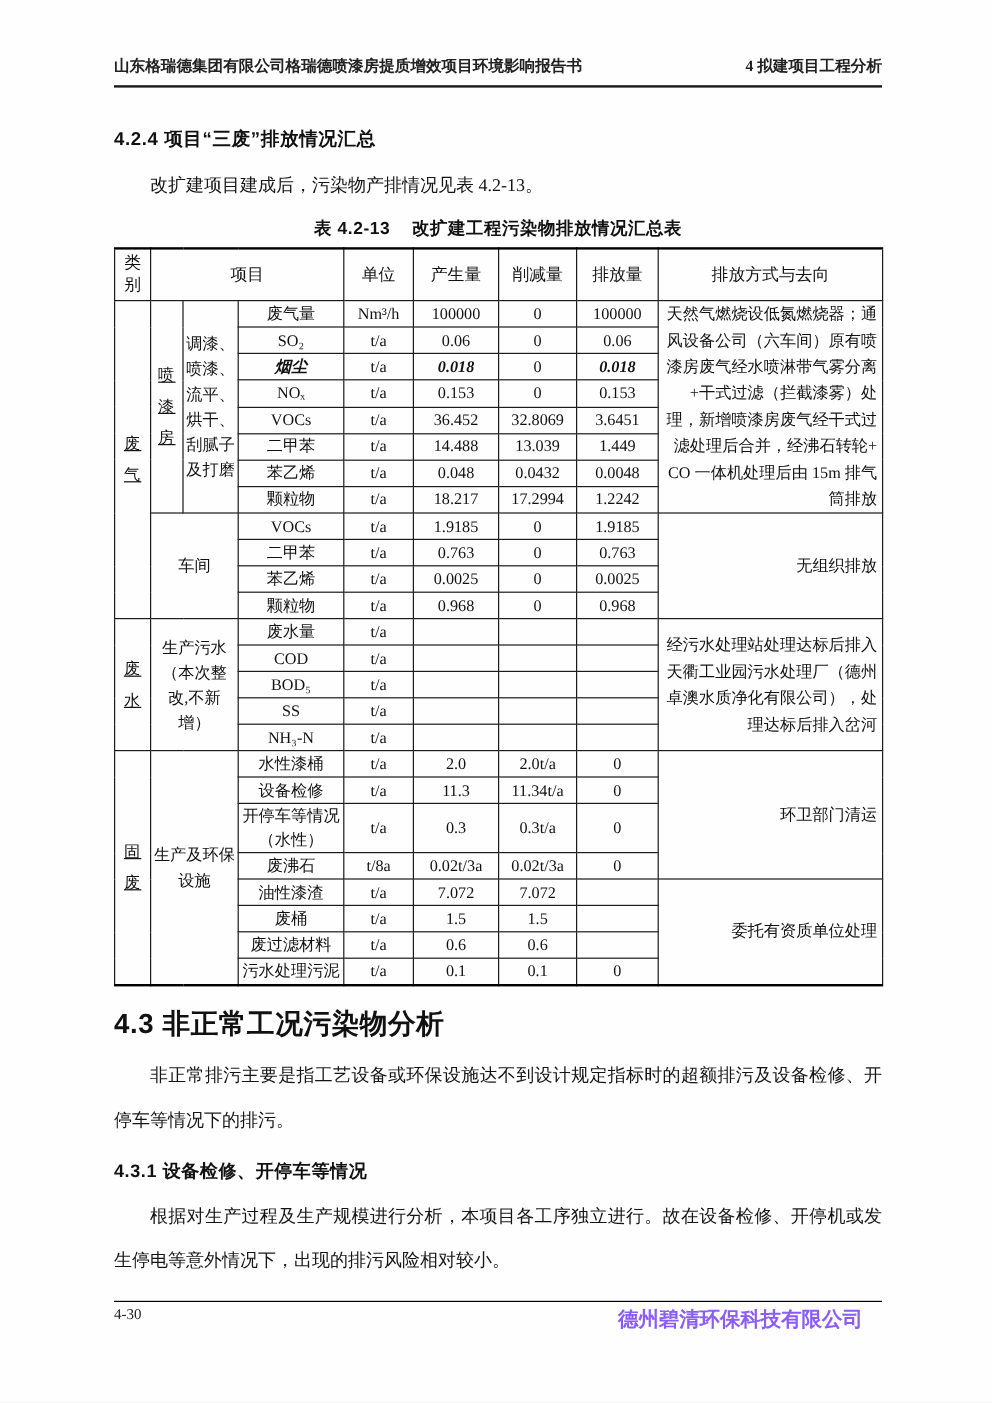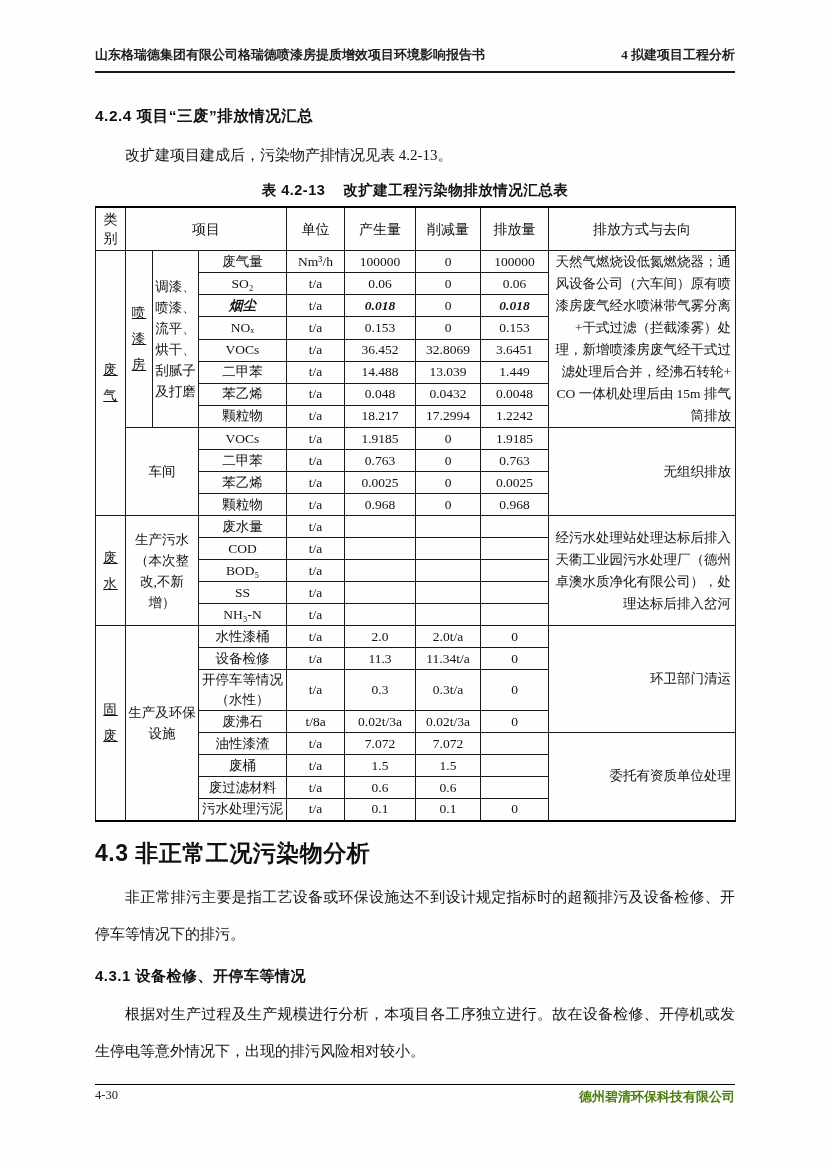--- a/index.html
+++ b/index.html
@@ -70,21 +70,21 @@
     font-size:23px;font-weight:bold;margin:16px 0 0 0;letter-spacing:.5px;
   }
   .h431{
     font-family:"Liberation Sans","DejaVu Sans",sans-serif;
     font-size:15px;font-weight:bold;margin:14px 0 0 0;letter-spacing:.5px;
   }
   .p43{line-height:37px;}
   
   .footer-rule{position:absolute;left:95px;right:92px;top:1084px;border-top:1.5px solid #000;}
   .footer-page{position:absolute;left:95px;right:92px;top:1088px;text-align:left;font-size:12.5px;color:#222;}
-  .footer-company{position:absolute;right:92px;top:1088px;font-size:13px;font-weight:bold;color:#4d7c0f;}
+  .footer-company{position:absolute;right:108px;top:1088px;font-size:17px;font-weight:bold;color:#8b5cf6;}
 </style>
 </head>
 <body>
 
 <div class="page">
 
   <div class="running-header">
     <span>山东格瑞德集团有限公司格瑞德喷漆房提质增效项目环境影响报告书</span>
     <span>4 拟建项目工程分析</span>
   </div>

